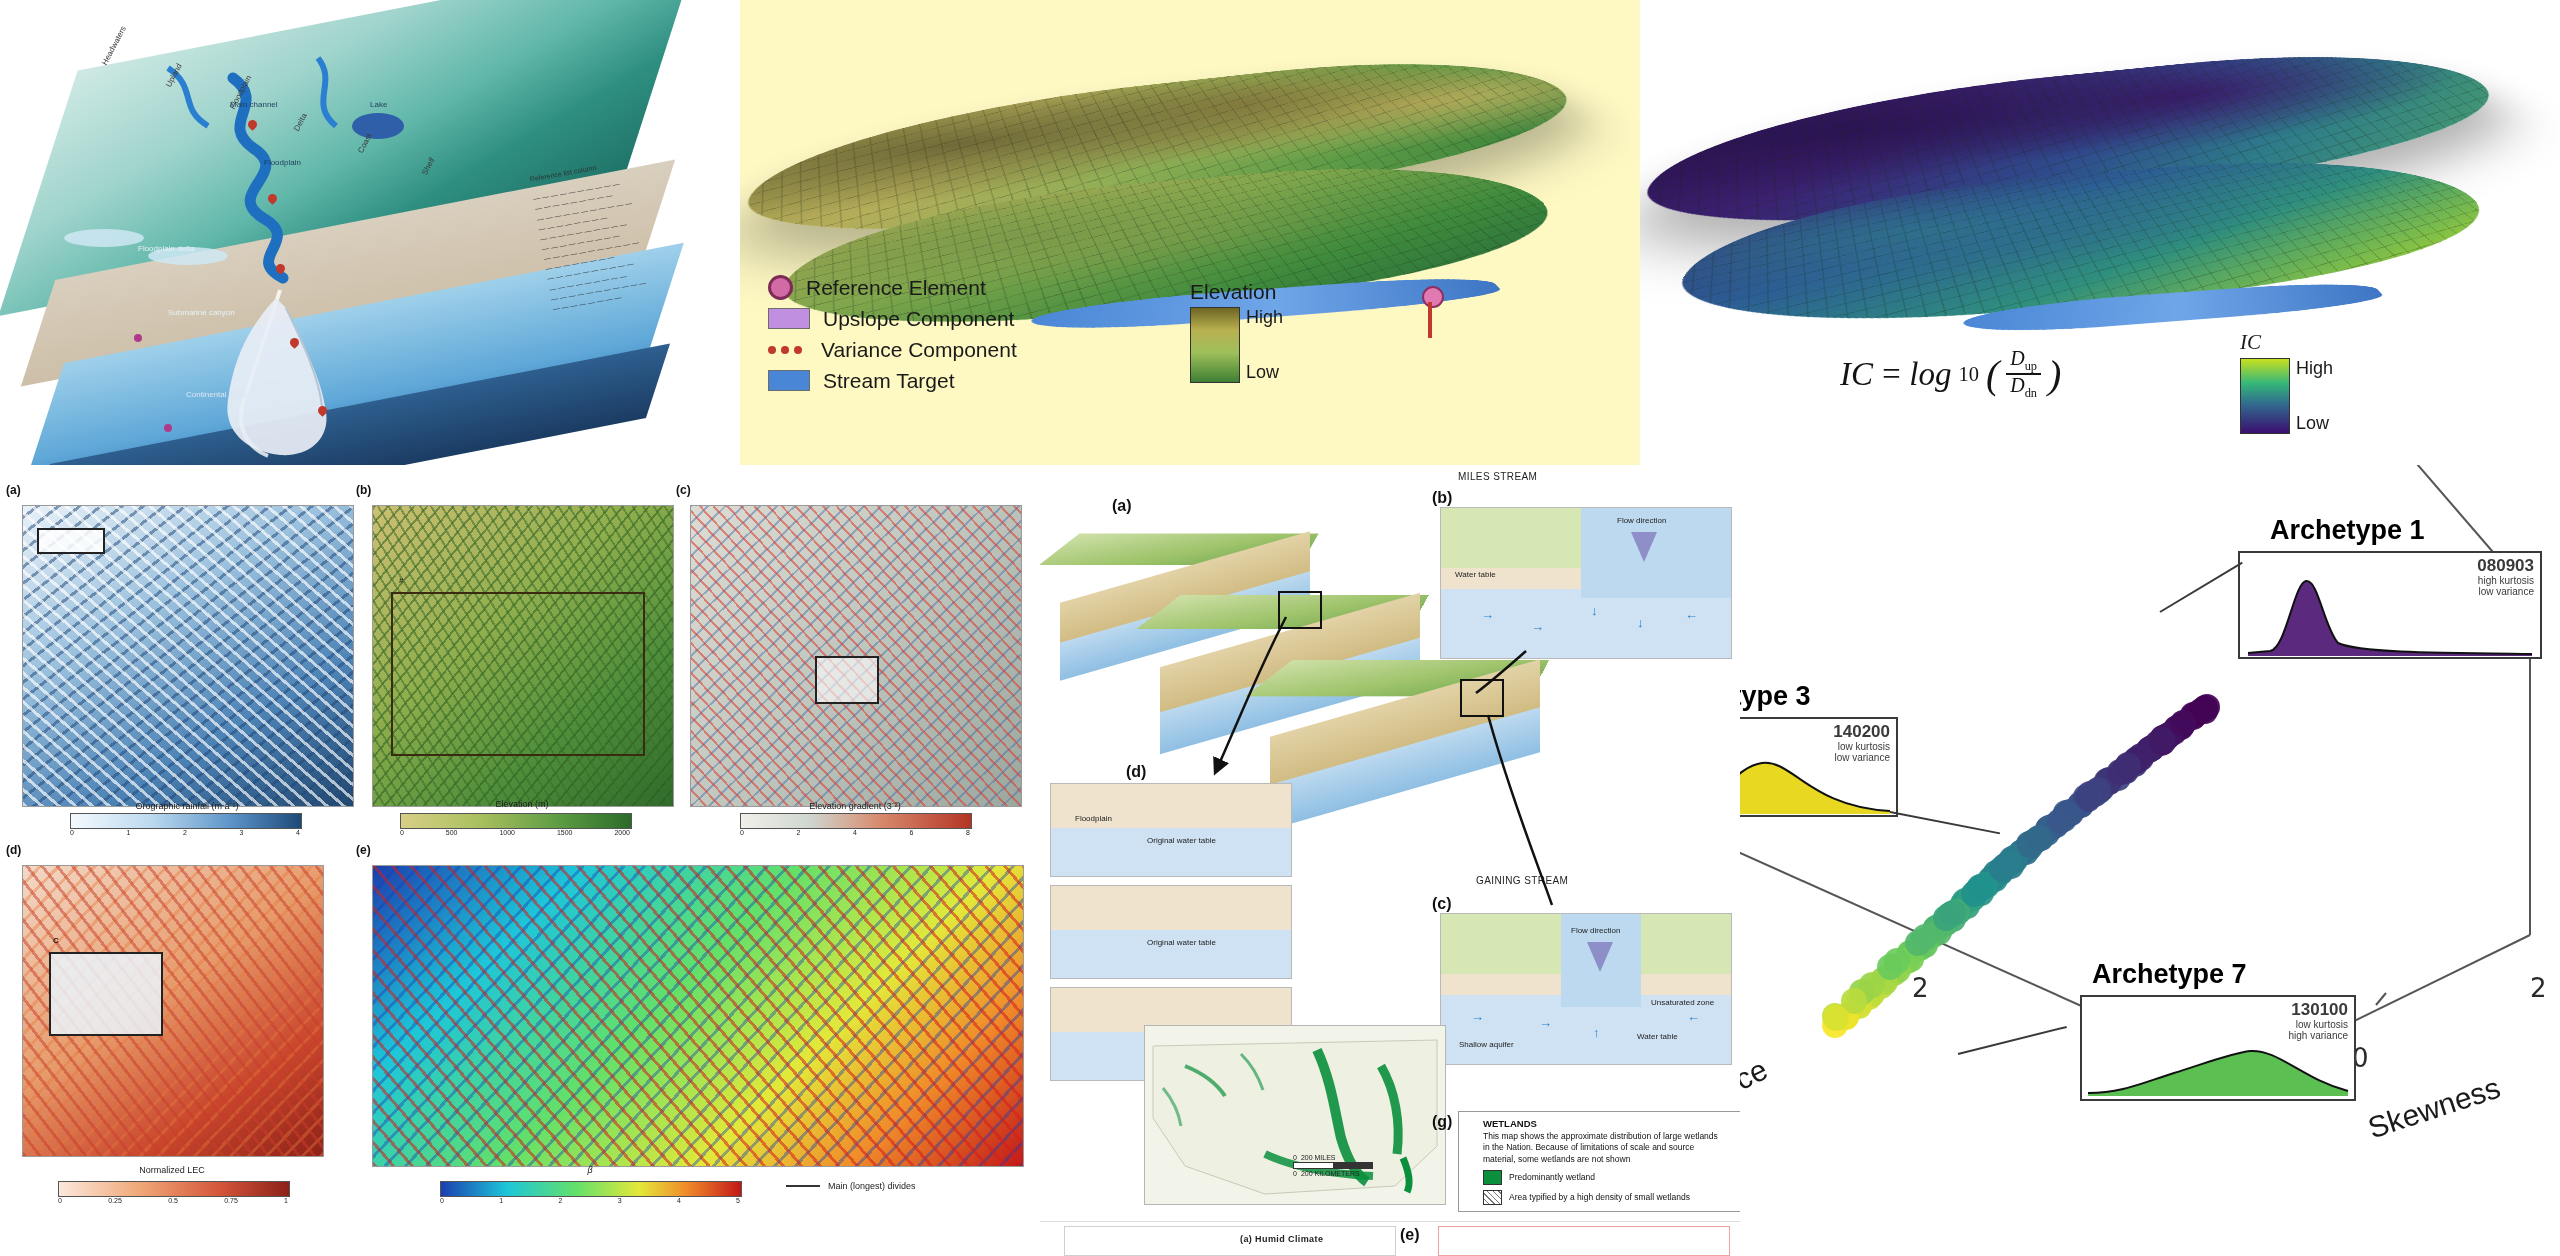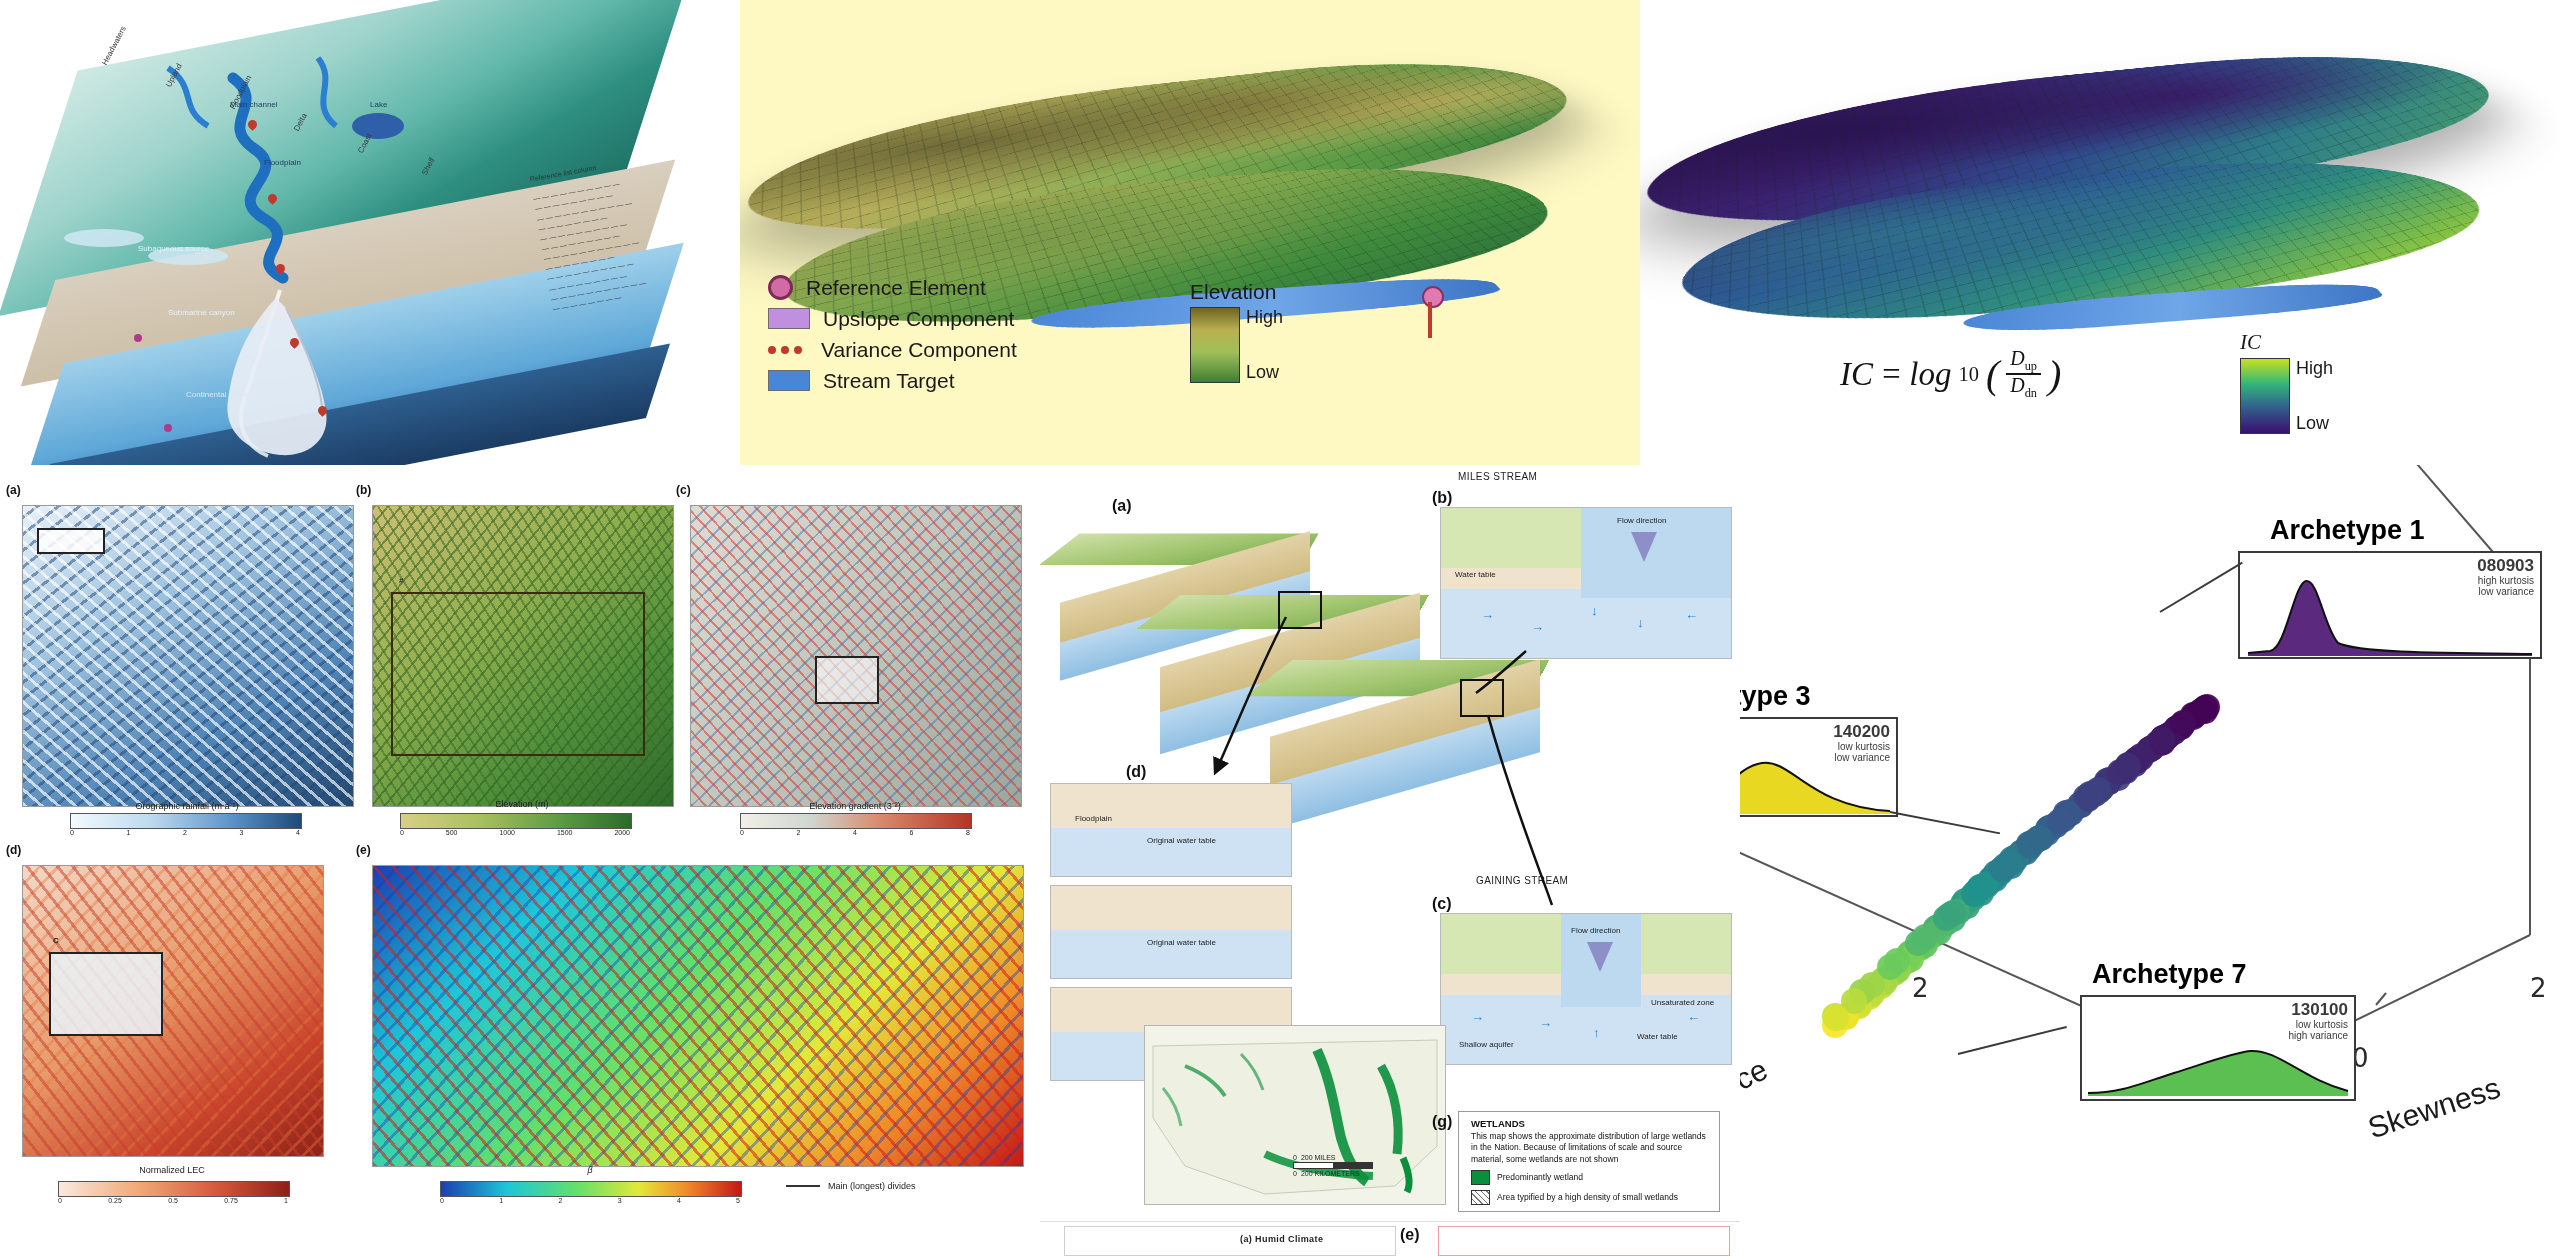--- a/index.html
+++ b/index.html
@@ -149,21 +149,21 @@
   .sd-aq{position:absolute;left:0;top:54%;width:100%;height:46%;background:#cfe2f3;}
   .sd-ch{position:absolute;background:#bcd9ef;}
   .arrowblue{position:absolute;color:#1f7fd0;font-size:13px;line-height:1;}
   .bigarrow{position:absolute;width:0;height:0;border-left:13px solid transparent;
     border-right:13px solid transparent;border-top:30px solid #8e8fc8;}
   .tinylbl{position:absolute;font-size:8px;color:#222;}
   .usmap{position:absolute;border:1px solid #b5b5b5;background:#f3f4e9;overflow:hidden;}
   .scalebar{position:absolute;font-size:7px;color:#222;}
   .scalebar .bar{width:78px;height:5px;border:1px solid #333;
     background:linear-gradient(90deg,#fff 0 50%,#333 50% 100%);margin:1px 0;}
-  .wetlegend{position:absolute;border:1px solid #9a9a9a;background:#fff;padding:6px 12px;
+  .wetlegend{position:absolute;border:1px solid #9a9a9a;background:#fff;padding:6px 24px;
     font-size:8.5px;color:#111;line-height:1.35;width:236px;}
   .wl-title{font-weight:bold;font-size:9.5px;}
   .wl-row{display:flex;align-items:center;gap:7px;margin-top:5px;}
   .wl-sw{width:17px;height:13px;border:1px solid #333;flex:none;}
   .wl-sw.fill{background:#0a8f3c;}
   .wl-sw.hatch{background:repeating-linear-gradient(45deg,#fff 0 3px,#777 3px 4px);}
   .bottomstrip{position:absolute;left:0;bottom:0;width:100%;height:34px;border-top:1px solid #ddd;}
   .bs-box{position:absolute;border:1px solid #cfcfcf;background:#fff;}
 
   
@@ -214,21 +214,21 @@
       <div class="pA-lbl rot" style="left:150px;top:74px;">Upland</div>
       <div class="pA-lbl rot" style="left:214px;top:96px;">Floodplain</div>
       <div class="pA-lbl rot" style="left:278px;top:118px;">Delta</div>
       <div class="pA-lbl rot" style="left:342px;top:140px;">Coast</div>
       <div class="pA-lbl rot" style="left:406px;top:162px;">Shelf</div>
 
       <div class="pA-lbl" style="left:246px;top:150px;color:#1f3d5c;">Floodplain</div>
       <div class="pA-lbl" style="left:352px;top:92px;color:#1f3d5c;">Lake</div>
       <div class="pA-lbl" style="left:212px;top:92px;color:#1f3d5c;">Main channel</div>
       <div class="pA-lbl" style="left:150px;top:300px;color:#e8f1fa;">Submarine canyon</div>
-      <div class="pA-lbl" style="left:120px;top:236px;color:#e8f1fa;">Subaqueous source</div>
+      <div class="pA-lbl" style="left:120px;top:236px;color:#e8f1fa;">Floodplain delta</div>
       <div class="pA-lbl" style="left:168px;top:382px;color:#dbe7f2;">Continental slope</div>
 
       <div class="pA-txtcol">
         <div>Reference list column</div>
         <div>&nbsp;</div>
         <div>— — — — — — — — — —</div>
         <div>— — — — — — — — —</div>
         <div>— — — — — — — — — — —</div>
         <div>— — — — — — — —</div>
         <div>— — — — — — — — — —</div>

